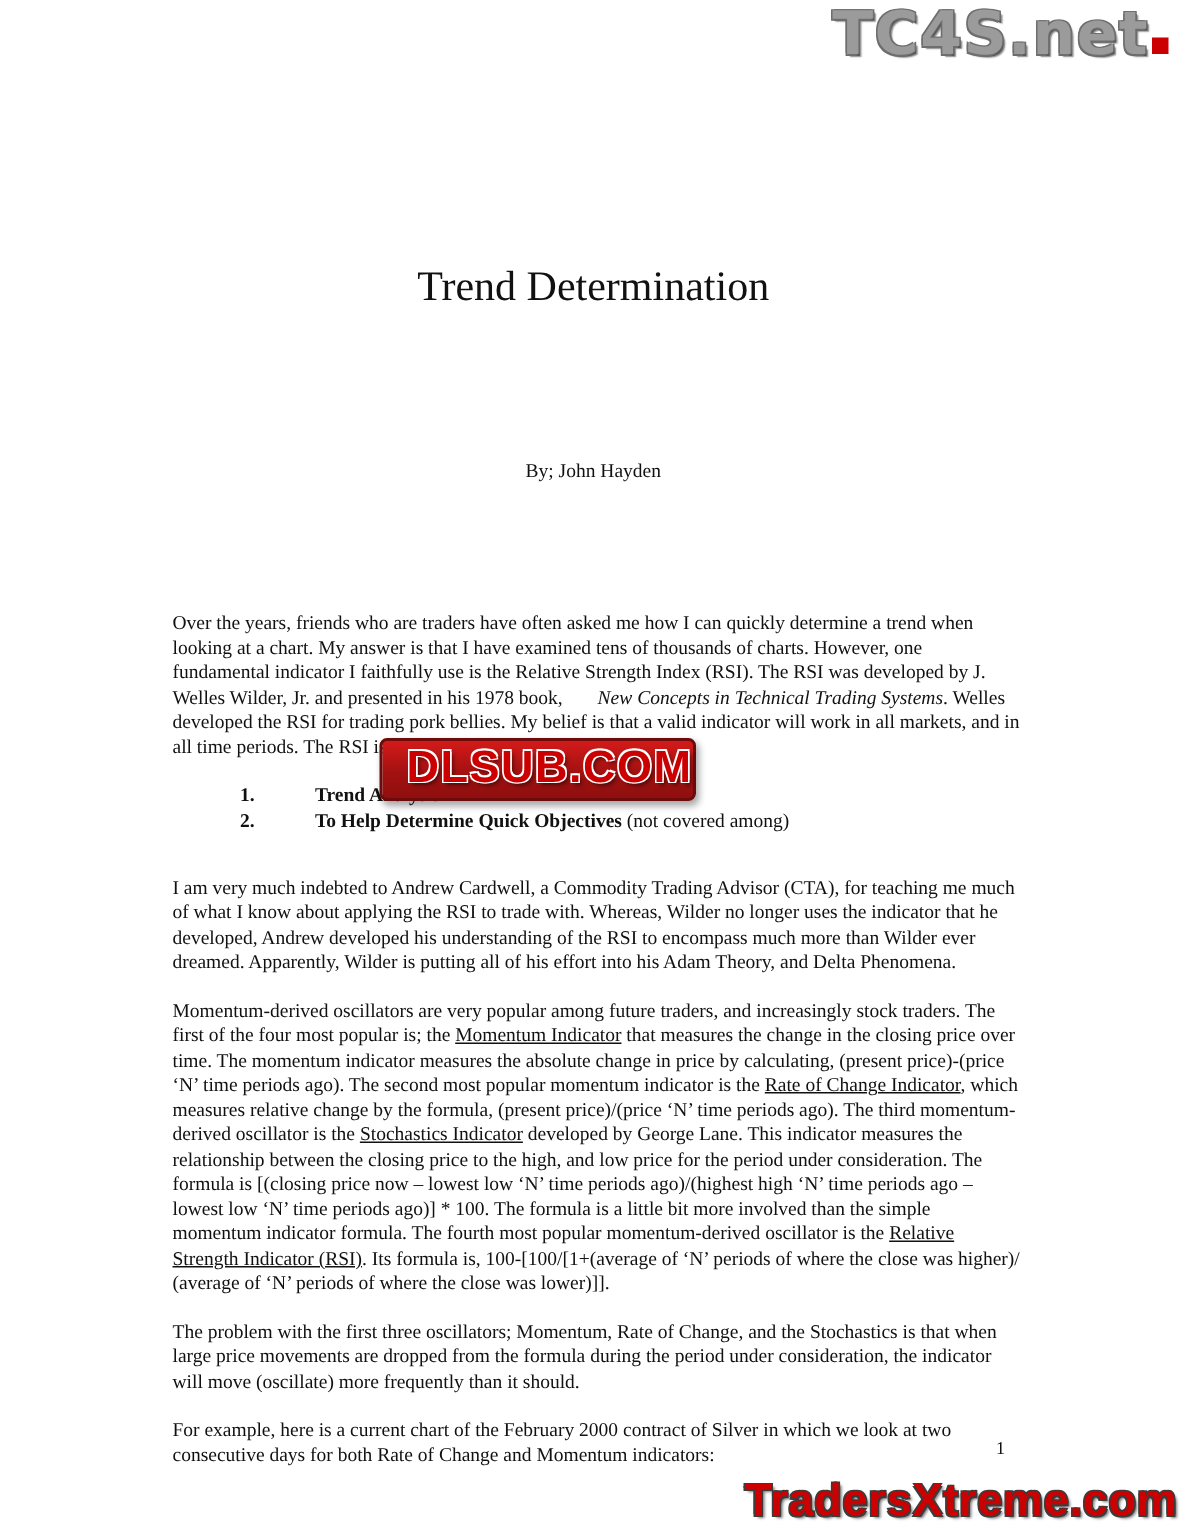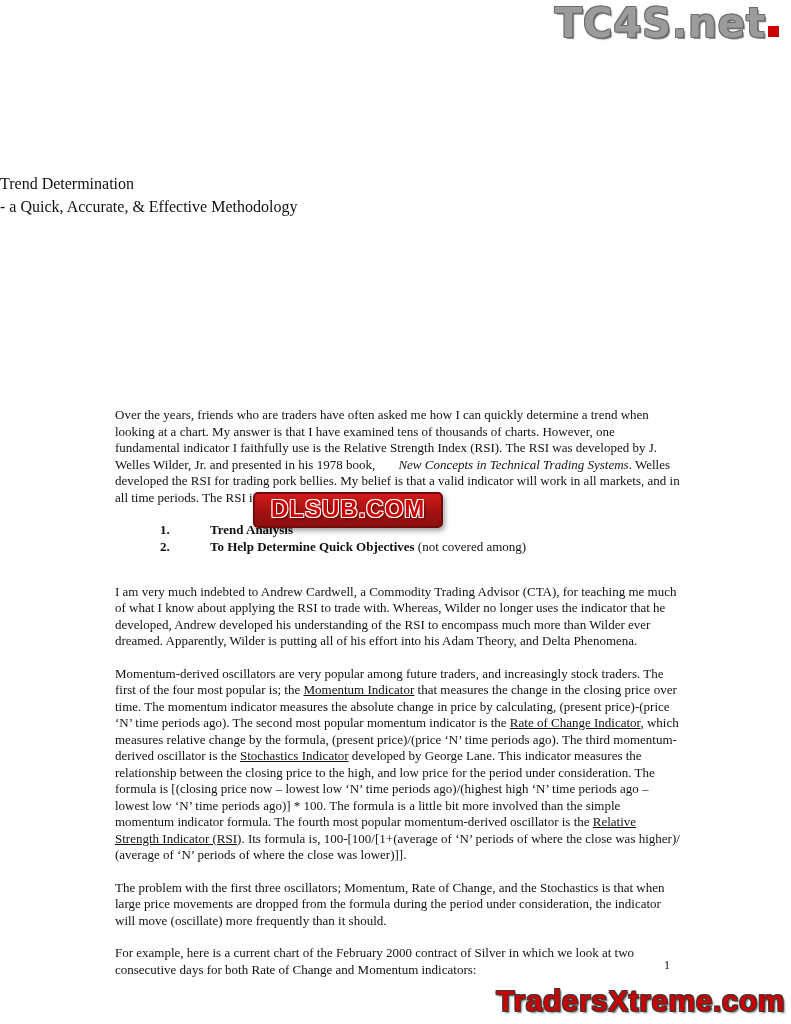--- a/index.html
+++ b/index.html
@@ -42,22 +42,22 @@
     background: var(--brand_red, #cc0000);
     margin-left: 2px;
   }
 
   
   .title {
     position: absolute;
     top: 172px;
     left: 0;
     width: 100%;
-    text-align: left;
-    font-size: 16px;
+    text-align: center;
+    font-size: 28px;
     line-height: 1.45;
     color: #111;
   }
 
   .byline {
     position: absolute;
     top: 306px;
     left: 0;
     width: 100%;
     text-align: center;
@@ -94,28 +94,28 @@
     margin-left: 45px;
     flex: 0 0 auto;
   }
   .list-text { flex: 1; }
 
   
   .dlsub {
     position: absolute;
     left: 253px;
     top: 492px;
-    padding: 1px 16px 3px 16px;
+    padding: 1px 0 3px 16px;
     background: linear-gradient(180deg, #d41a1a 0%, #a31111 55%, #8f0f0f 100%);
     border: 2px solid #6d0a0a;
     border-radius: 5px;
     box-shadow: 2px 3px 5px rgba(0,0,0,0.35);
     font-family: "Liberation Sans", sans-serif;
     font-weight: bold;
-    font-size: 24px;
+    font-size: 30px;
     letter-spacing: 1px;
     color: var(--brand_red, #cc0000);
     text-shadow:
       -1px -1px 0 #ffffff,
        1px -1px 0 #ffffff,
       -1px  1px 0 #ffffff,
        1px  1px 0 #ffffff,
        2px  2px 3px rgba(0,0,0,0.5);
     white-space: nowrap;
   }
@@ -151,23 +151,23 @@
 <body>
 
 <div class="page">
 
   <div class="tc4s">
     <span>TC4S.net</span><span class="redsq"></span>
   </div>
 
   <div class="title">
     <div>Trend Determination</div>
-    <div>- a Quick, Accurate, &amp; Effective Methodology</div>
   </div>
 
+  <div class="byline">By; John Hayden</div>
 
   <div id="body-text" class="body-text">
       <p class="para"><span>Over the years, friends who are traders have often asked me how I can quickly determine a trend when looking at a chart. My answer is that I have examined tens of thousands of charts. However, one fundamental indicator I faithfully use is the Relative Strength Index (RSI). The RSI was developed by J. Welles Wilder, Jr. and presented in his 1978 book, </span><span class="italic">New Concepts in Technical Trading Systems</span><span>. Welles developed the RSI for trading pork bellies. My belief is that a valid indicator will work in all markets, and in all time periods.  The RSI is used for:</span></p>
       <div class="list">
         <div class="list-row">
           <span class="list-num bold">1.</span>
           <span class="list-text"><span class="bold">Trend Analysis</span></span>
         </div>
         <div class="list-row">
           <span class="list-num bold">2.</span>

